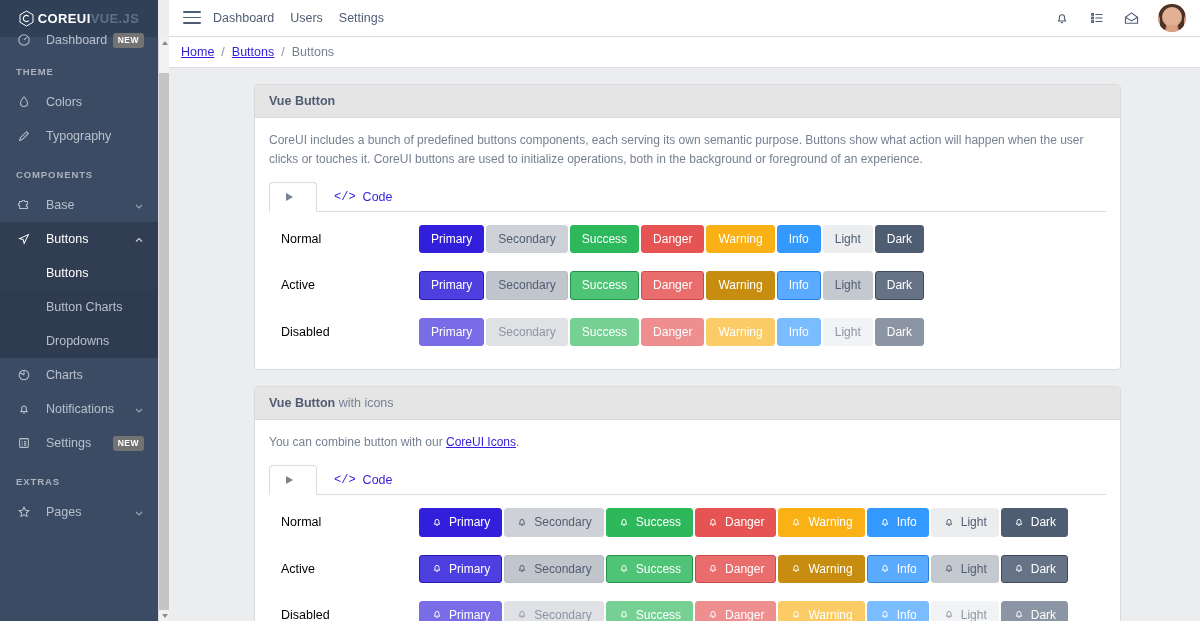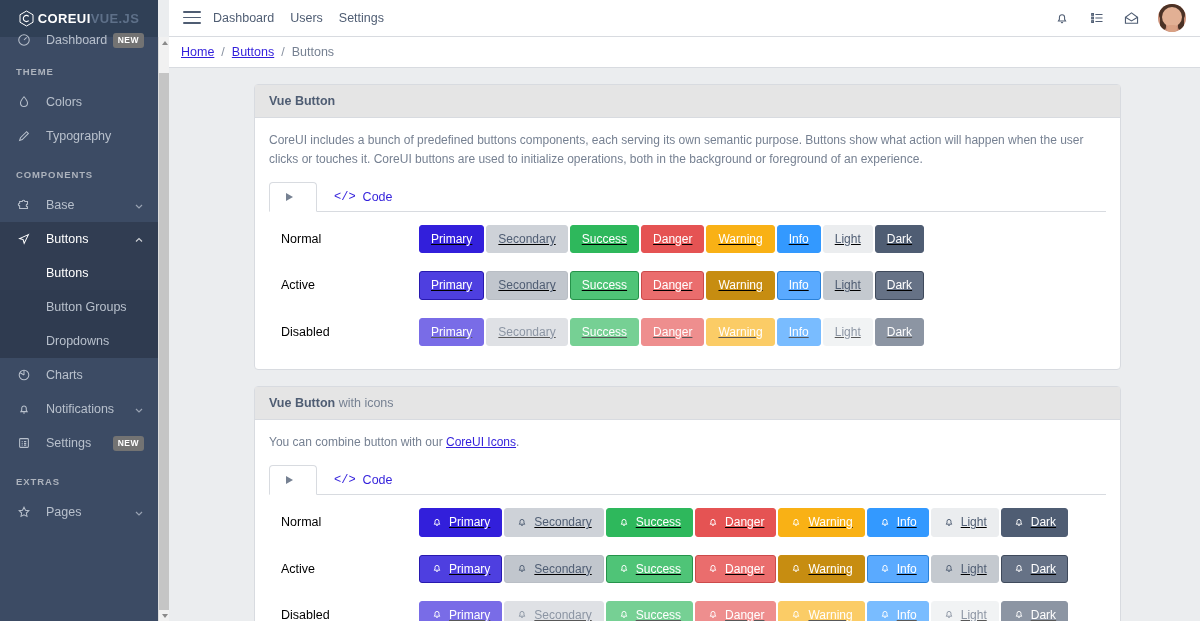--- a/index.html
+++ b/index.html
@@ -175,21 +175,21 @@
   .code-glyph { font-family: "Liberation Mono", monospace; font-size: 12px; }
 
   
   .btn-row {
     display: flex; align-items: center; padding: 9px 0;
   }
   .btn-row .row-label {
     width: 150px; flex: 0 0 150px; font-size: 12.5px; color: #000000;
     padding-left: 12px;
   }
-  .btns { display: flex; gap: 2px; text-decoration: underline; }
+  .btns { display: flex; gap: 2px; }
   .btn {
     font-size: 12px; padding: 5px 11px; border-radius: 3px; border: 1px solid;
     cursor: pointer; white-space: nowrap; line-height: 1.35;
     font-family: "Liberation Sans", sans-serif;
     display: inline-flex; align-items: center; gap: 6px;
   }
   .btn.disabled { opacity: .65; cursor: default; }
   .btn .bico { width: 12px; height: 13px; display:inline-block; flex:0 0 12px; }
 
   
@@ -265,21 +265,21 @@
       <span class="lbl">Buttons</span>
       <span class="caret">
         <svg viewBox="0 0 10 10" width="10" height="10" fill="none" stroke="#fff" stroke-width="1.2">
             <path d="M2 6.5l3-3 3 3"></path>
           </svg>
       </span>
     </div>
 
     <div class="sb-group">
       <div class="sb-sub current">Buttons</div>
-      <div class="sb-sub">Button Groups</div>
+      <div class="sb-sub">Button Charts</div>
       <div class="sb-sub">Dropdowns</div>
     </div>
 
 
     <div class="sb-item">
       <span class="ico">
         <svg viewBox="0 0 16 16" width="14" height="14" fill="none" stroke="#b8c0cc" stroke-width="1.2">
           <circle cx="8" cy="8" r="5.5"></circle>
             <path d="M8 8V2.5M8 8L3.6 5.4"></path>
         </svg>

